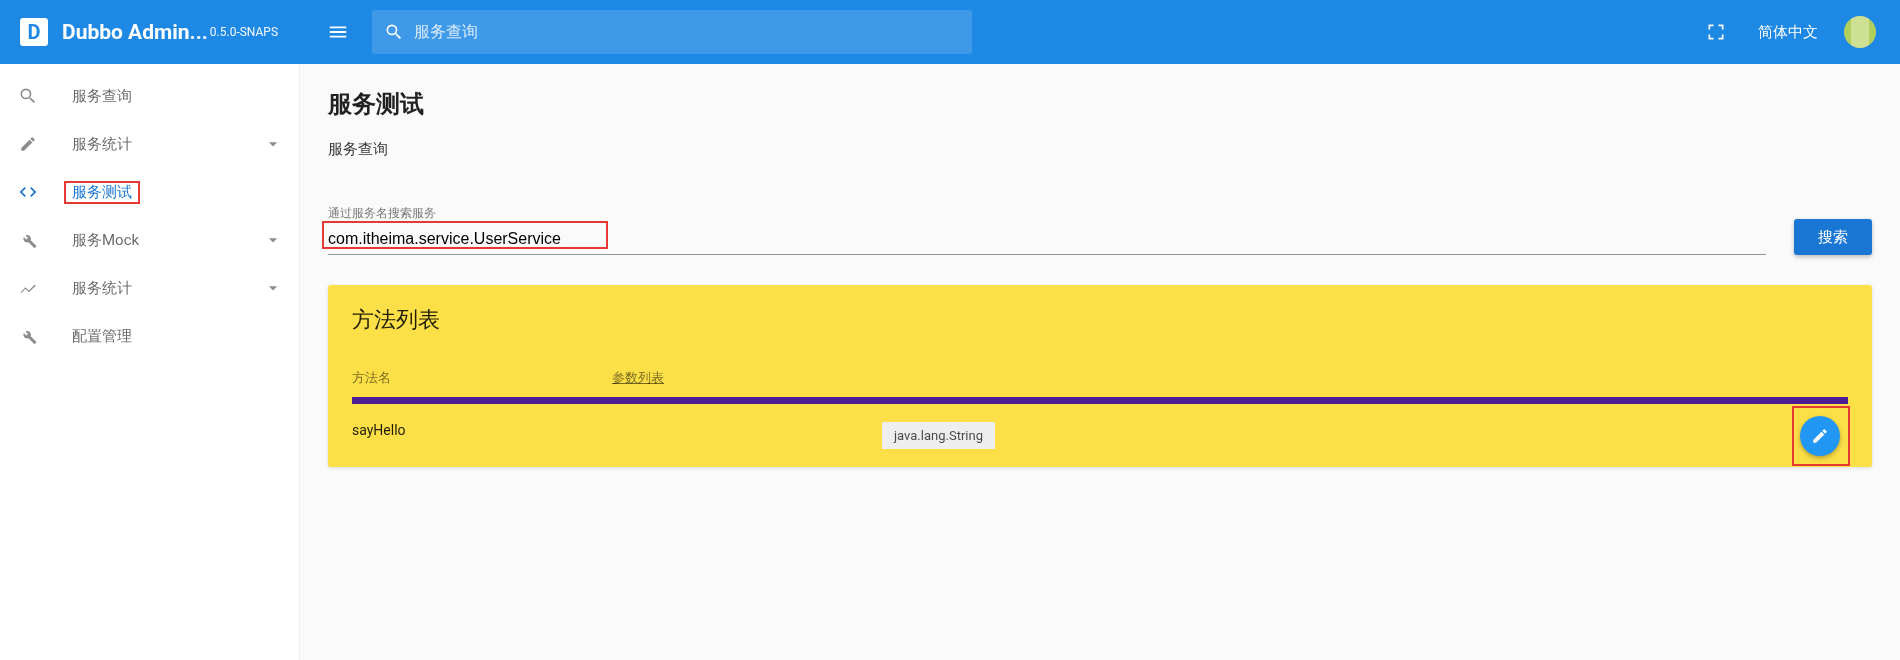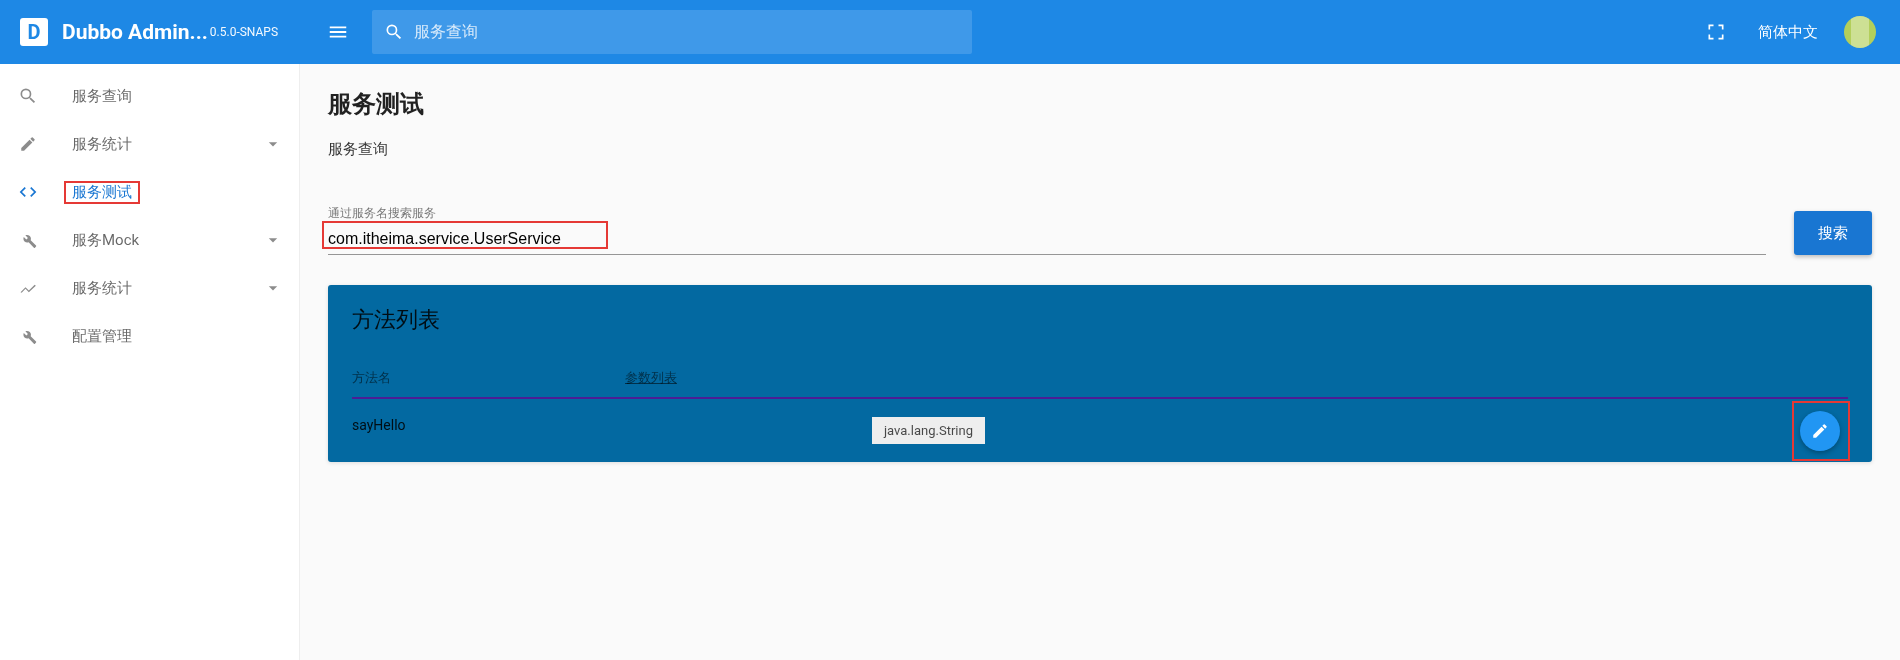--- a/index.html
+++ b/index.html
@@ -33,31 +33,31 @@
 
 
 .main { position: absolute; top: 64px; left: 300px; right: 0; bottom: 0; padding: 24px 28px; overflow:auto; }
 .page-title { font-size: 24px; font-weight: 600; margin-bottom: 20px; }
 .breadcrumb { font-size: 15px; color: rgba(0,0,0,0.8); margin-bottom: 46px; }
 .search-row { display: flex; align-items: flex-end; margin-bottom: 24px; }
 .field-wrap { flex:1; margin-right: 28px; position: relative; }
 .field-label { font-size: 12px; color: rgba(0,0,0,0.55); margin-bottom: 4px; }
 .field-input { width: 100%; border: none; border-bottom: 1px solid rgba(0,0,0,0.4); outline: none; font-size: 16px; padding: 4px 0 6px; background:transparent; }
 .field-redbox { position:absolute; left:-6px; top:16px; width: 286px; height: 28px; border: 2px solid #E53935; pointer-events:none; }
-.search-btn { background: #1976D2; color: #fff; border: none; height: 44px; padding: 0 24px; font-size: 15px; border-radius: 3px; cursor: pointer; box-shadow: 0 2px 4px rgba(0,0,0,0.25); }
+.search-btn { background: #1976D2; color: #fff; border: none; height: 36px; padding: 0 24px; font-size: 15px; border-radius: 3px; cursor: pointer; box-shadow: 0 2px 4px rgba(0,0,0,0.25); }
 
 
-.card { background: #0369a1; border-radius: 3px; box-shadow: 0 1px 4px rgba(0,0,0,0.12); padding: 20px 24px 0; margin-top: 30px; }
+.card { background: #fde047; border-radius: 3px; box-shadow: 0 1px 4px rgba(0,0,0,0.12); padding: 20px 24px 0; margin-top: 30px; }
 .card-title { font-size: 22px; font-weight: 400; padding-bottom: 24px; }
-.tbl-head { display:flex; font-size: 13px; color: rgba(0,0,0,0.54); border-bottom: 2px solid #4c1d95; padding: 10px 0; gap: 13px; }
+.tbl-head { display:flex; font-size: 13px; color: rgba(0,0,0,0.54); border-bottom: 7px solid #4c1d95; padding: 10px 0; }
 .tbl-row { display:flex; align-items:flex-start; padding: 18px 0; font-size: 14px; position:relative; }
 .col-a { flex: 0 0 260px; }
 .col-b { flex: 0 0 260px; text-decoration: underline; }
 .col-c { flex: 1; }
-.param-chip { display:inline-block; background:#eee; padding: 6px 12px; font-size: 13px; color: rgba(0,0,0,0.7); }
+.param-chip { display:inline-block; background:#eee; padding: 6px 12px; font-size: 13px; color: rgba(0,0,0,0.7); margin-left: 10px; }
 .fab { position:absolute; right: 8px; top: 50%; transform: translateY(-50%); width: 40px; height: 40px; border-radius: 50%; background: #2196F3; display:flex; align-items:center; justify-content:center; color:#fff; cursor:pointer; box-shadow: 0 2px 5px rgba(0,0,0,0.3); }
 .fab-redbox { position:absolute; right: -2px; top: 2px; width: 58px; height: 60px; border: 2px solid #E53935; pointer-events:none; }
 
 svg { display:block; }
 </style>
 </head>
 <body>
 
 <div class="topbar">
   <div class="logo-block">

